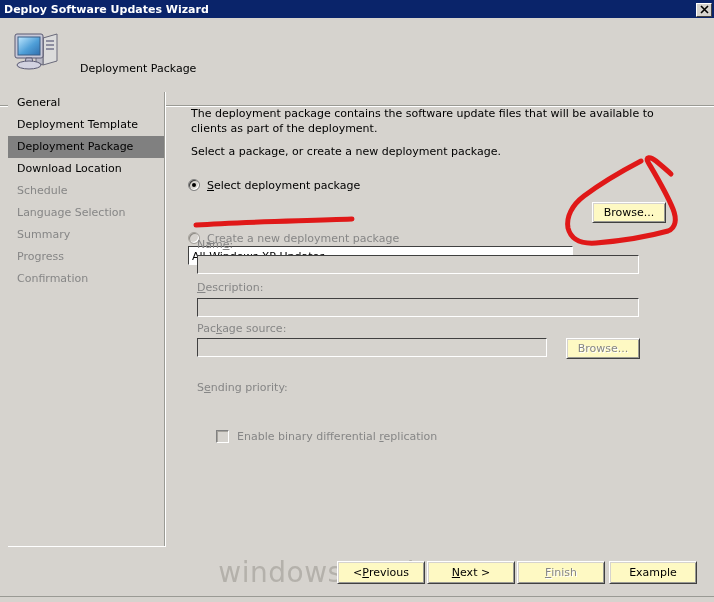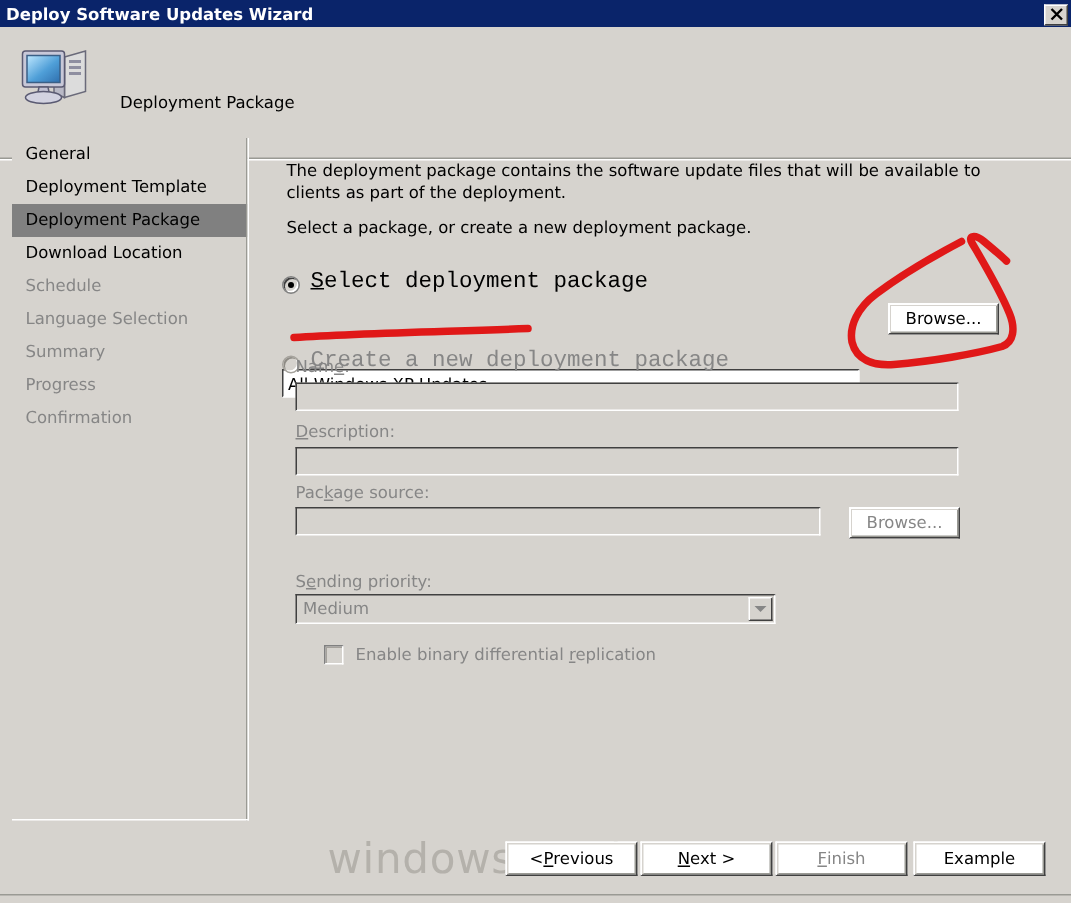--- a/index.html
+++ b/index.html
@@ -160,26 +160,25 @@
     color: #000000;
     line-height: 15px;
   }
   #para1 { left: 21px; top: 14px; width: 496px; }
   #para2 { left: 21px; top: 52px; width: 496px; }
 
   
   .radio-row {
     position: absolute;
     display: flex;
-    align-items: flex-end;
-    font-size: 15px;
+    align-items: flex-start;
+    font-size: 11px;
     color: #000000;
     white-space: nowrap;
     cursor: default;
-    font-family: Liberation Mono, monospace;
   }
   #radio-select { left: 18px; top: 87px; }
   #radio-create { left: 18px; top: 140px; color: #868686; }
   .radio-dot {
     width: 12px;
     height: 12px;
     border-radius: 50%;
     background: #d6d3ce;
     border: 1px solid #808080;
     box-shadow: inset 1px 1px 0 #404040, inset -1px -1px 0 #ffffff;
@@ -236,21 +235,21 @@
   #lbl-name   { left: 27px; top: 146px; }
   #lbl-desc   { left: 27px; top: 189px; }
   #lbl-source { left: 27px; top: 230px; }
   #lbl-example{ left: 27px; top: 269px; }
   #lbl-priority{ left: 27px; top: 289px; }
 
   
   .btn {
     position: absolute;
     box-sizing: border-box;
-    background: #ffffff;
+    background: #fef9c3;
     border-top: 1px solid #ffffff;
     border-left: 1px solid #ffffff;
     border-right: 1px solid #404040;
     border-bottom: 1px solid #404040;
     font-size: 11px;
     color: #000000;
     display: flex;
     align-items: center;
     justify-content: center;
     white-space: nowrap;
@@ -447,26 +446,20 @@
 
     <div class="dim-label" id="lbl-desc"><span class="acc">D</span><span>escription:</span></div>
     <div class="field dim" id="field-desc" placeholder=""></div>
 
     <div class="dim-label" id="lbl-source"><span>Pac</span><span class="acc">k</span><span>age source:</span></div>
     <div class="field dim" id="field-source" placeholder=""></div>
     <div class="btn inner dim" id="btn-browse2">Browse...</div>
 
 
     <div class="dim-label" id="lbl-priority"><span>S</span><span class="acc">e</span><span>nding priority:</span></div>
-    <div id="combo-priority">
-      <span>Medium</span>
-      <span id="combo-arrow">
-          <span class="tri"></span>
-        </span>
-    </div>
 
     <div id="chk-row">
       <span class="chk-box"></span>
       <span><span>Enable binary differential </span><span class="acc">r</span><span>eplication</span></span>
     </div>
   </div>
 
   <div id="watermark">windows-noob.com</div>
 
   <div id="footer-btns">

